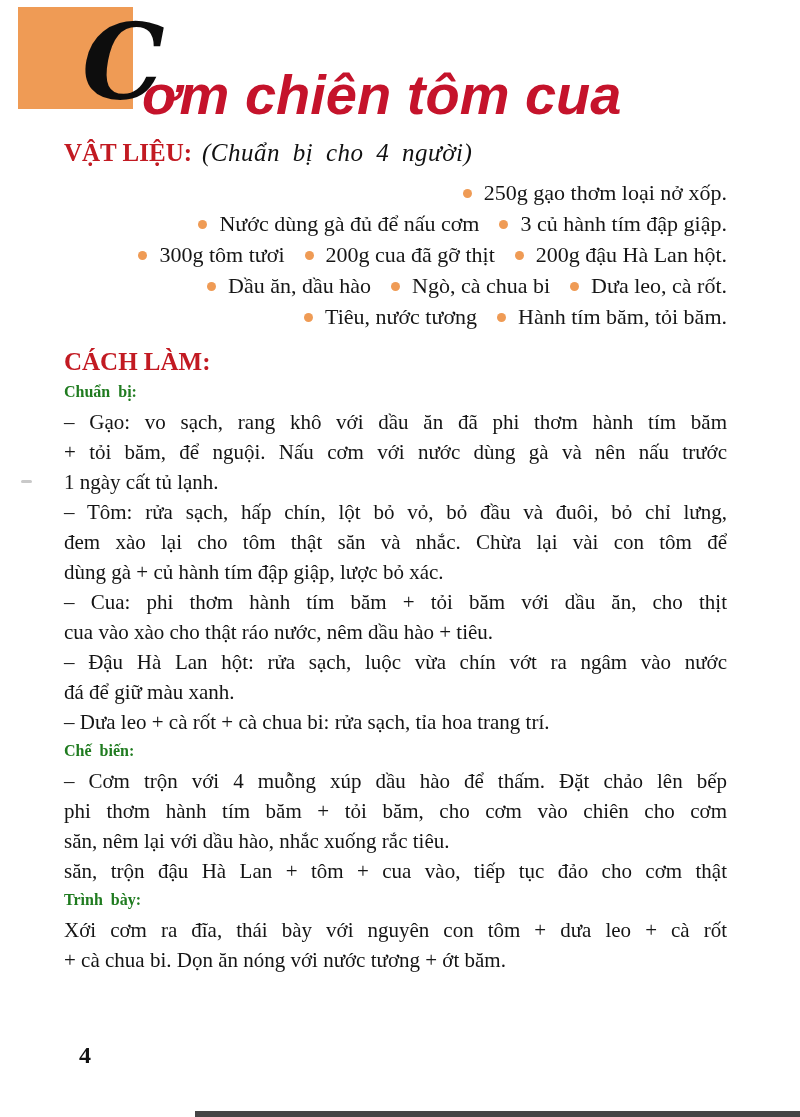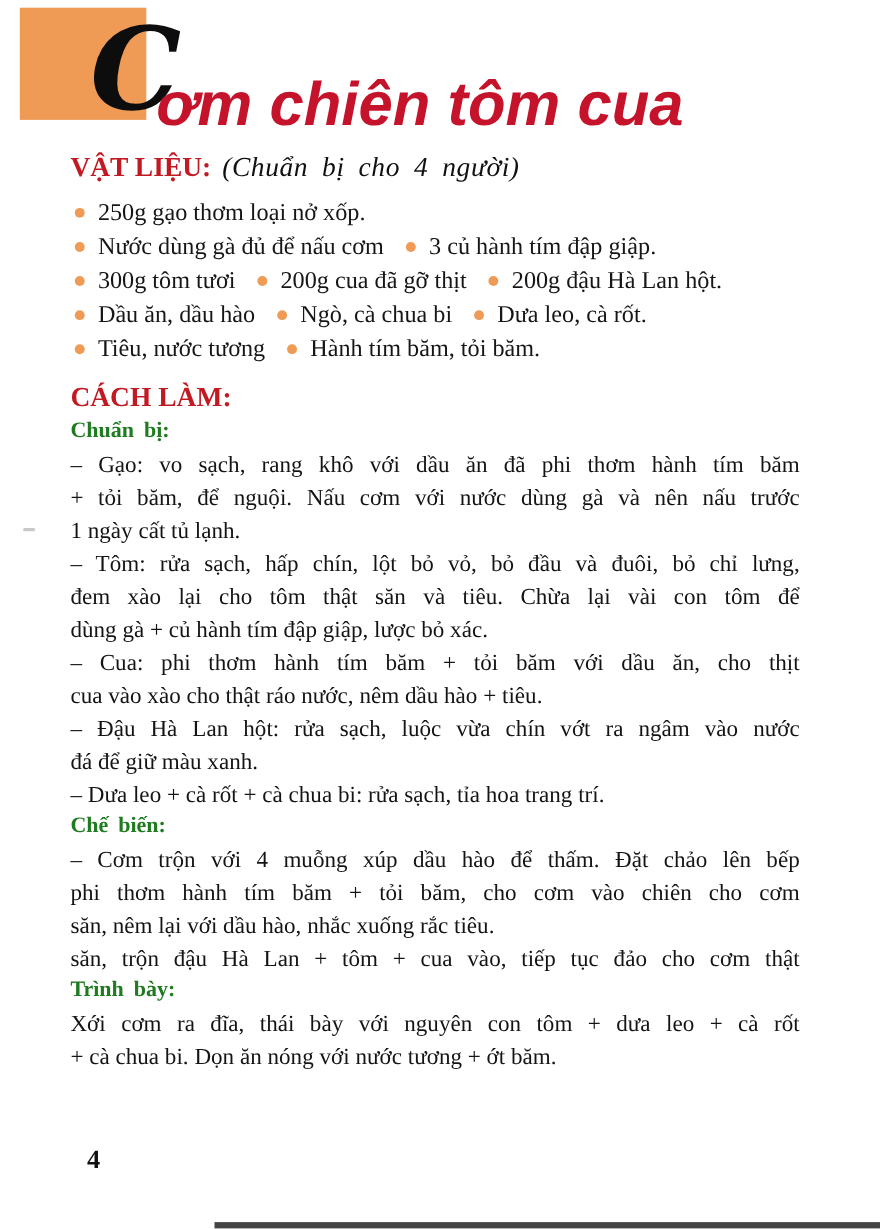--- a/index.html
+++ b/index.html
@@ -55,20 +55,21 @@
   }
   .ing-note{
     font-style:italic;
     margin-left:10px;
     word-spacing:6px;letter-spacing:0.5px;
     color:#111111;
   }
   .ing-list{
     list-style:none;
     margin-top:5px;
+    text-align:right;
   }
   .ing-line{
     font-size:22px;line-height:31px;
     padding-left:4px;
     white-space:nowrap;
   }
   .bullet{
     display:inline-block;
     width:9px;height:9px;border-radius:50%;
     background:var(--orange);
@@ -77,21 +78,21 @@
   }
   .ing-pair{margin-right:20px;}
   .ing-pair:last-child{margin-right:0;}
   .method-head{
     margin-top:16px;
     font-size:25px;line-height:28px;
     height:30px;
   }
   .sub-head{
     color:var(--green);font-weight:700;
-    font-size:20px;line-height:27px;
+    font-size:16px;line-height:27px;
     height:29px;
     word-spacing:4px;
   }
   .para{font-size:21px;color:#141414;}
   .pline{
     line-height:30px;
     text-align:justify;
     text-align-last:justify;
   }
   .pline.last{
@@ -145,21 +146,21 @@
     <div id="method-sections">
         <div>
           <div class="sub-head">Chuẩn bị:</div>
           <div class="para">
             <div class="pline">– Gạo: vo sạch, rang khô với dầu ăn đã phi thơm hành tím băm</div>
             <div class="pline">+ tỏi băm, để nguội. Nấu cơm với nước dùng gà và nên nấu trước</div>
             <div class="pline last">1 ngày cất tủ lạnh.</div>
           </div>
           <div class="para">
             <div class="pline">– Tôm: rửa sạch, hấp chín, lột bỏ vỏ, bỏ đầu và đuôi, bỏ chỉ lưng,</div>
-            <div class="pline">đem xào lại cho tôm thật săn và tiêu. Chừa lại vài con tôm để</div>
+            <div class="pline">đem xào lại cho tôm thật săn và nhắc. Chừa lại vài con tôm để</div>
             <div class="pline last">dùng gà + củ hành tím đập giập, lược bỏ xác.</div>
           </div>
           <div class="para">
             <div class="pline">– Cua: phi thơm hành tím băm + tỏi băm với dầu ăn, cho thịt</div>
             <div class="pline last">cua vào xào cho thật ráo nước, nêm dầu hào + tiêu.</div>
           </div>
           <div class="para">
             <div class="pline">– Đậu Hà Lan hột: rửa sạch, luộc vừa chín vớt ra ngâm vào nước</div>
             <div class="pline last">đá để giữ màu xanh.</div>
           </div>

